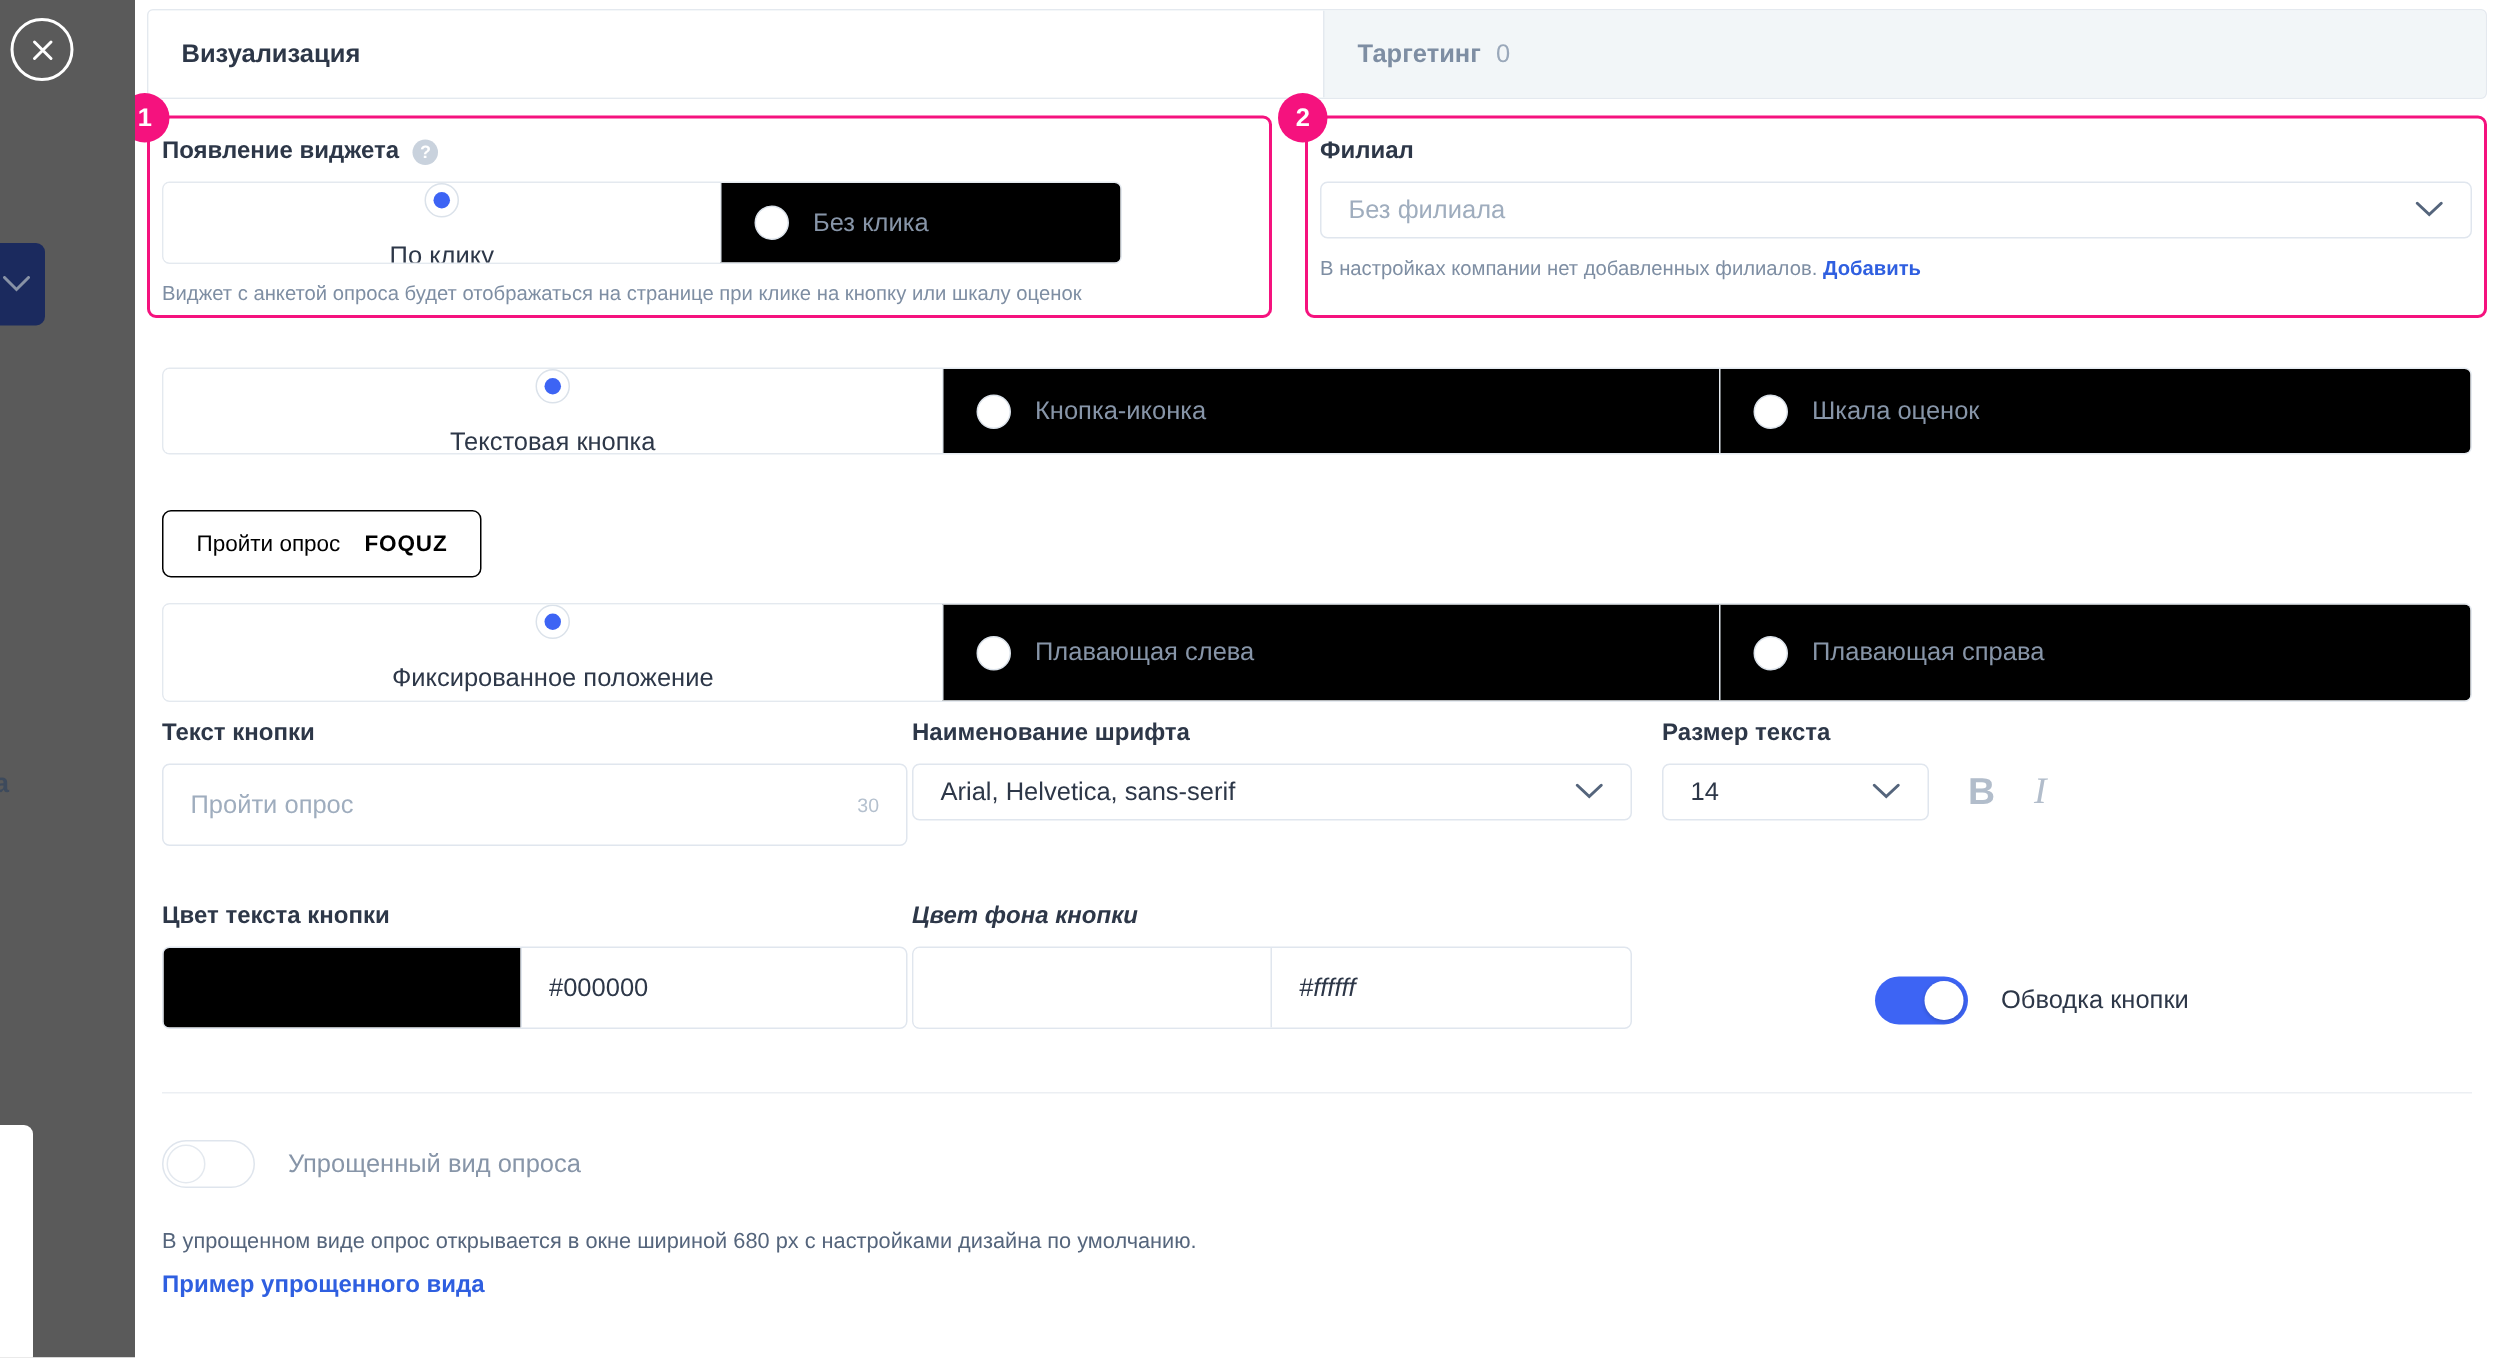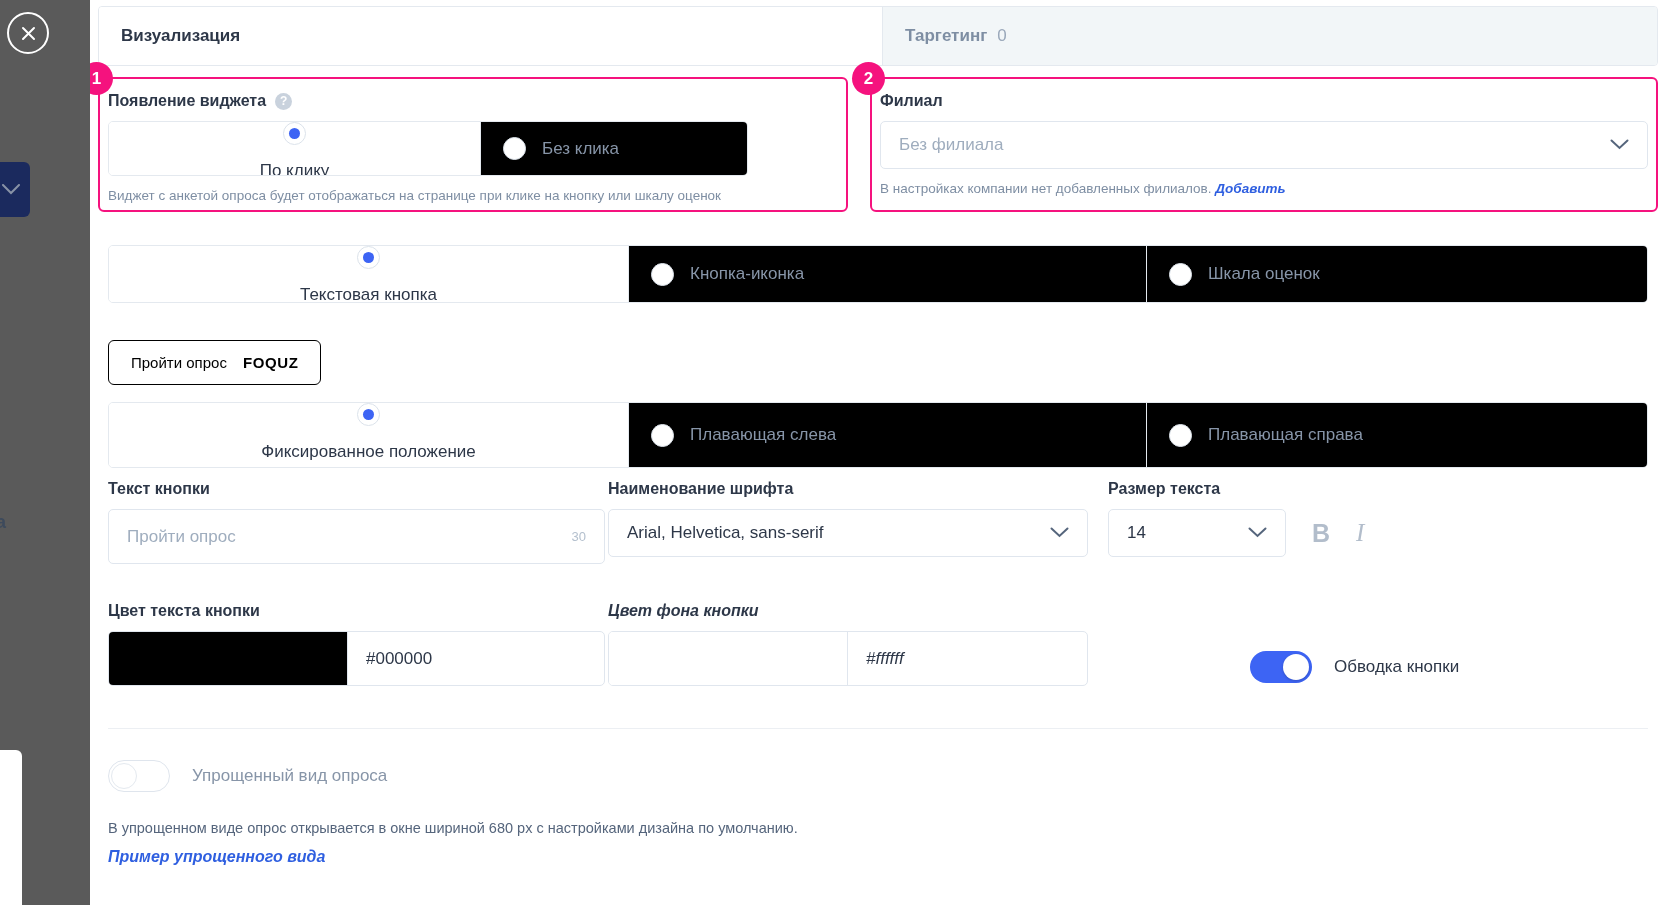--- a/index.html
+++ b/index.html
@@ -101,25 +101,25 @@
   .radio {
     width: 23px; height: 23px; border-radius: 50%;
     border: 1px solid #dbe2ea; background: #fff; flex: none;
     display: flex; align-items: center; justify-content: center;
   }
   .radio.on::after {
     content: ""; width: 11px; height: 11px; border-radius: 50%; background: #3d64f4;
   }
 
   .hint { font-size: 13.5px; color: #7e8ea3; }
-  .link { color: #2f5fe0; text-decoration: none; font-weight: 700; cursor: pointer; font-style: italic; }
+  .link { color: #2f5fe0; text-decoration: none; font-weight: 700; cursor: pointer; }
 
   
   .sel {
-    height: 48px; border: 1px solid #e0e6ee; border-radius: 5px; background: #fff;
+    height: 38px; border: 1px solid #e0e6ee; border-radius: 5px; background: #fff;
     display: flex; align-items: center; padding: 0 18px; font-size: 17px;
     color: #2d3748; cursor: pointer; position: relative;
   }
   .sel .ph { color: #9fadbe; }
   .sel .chev { margin-left: auto; color: #6d7d92; }
 
   .inp {
     height: 55px; border: 1px solid #e0e6ee; border-radius: 5px; background: #fff;
     display: flex; align-items: center; padding: 0 18px; font-size: 17px;
     color: #9fadbe; position: relative;

